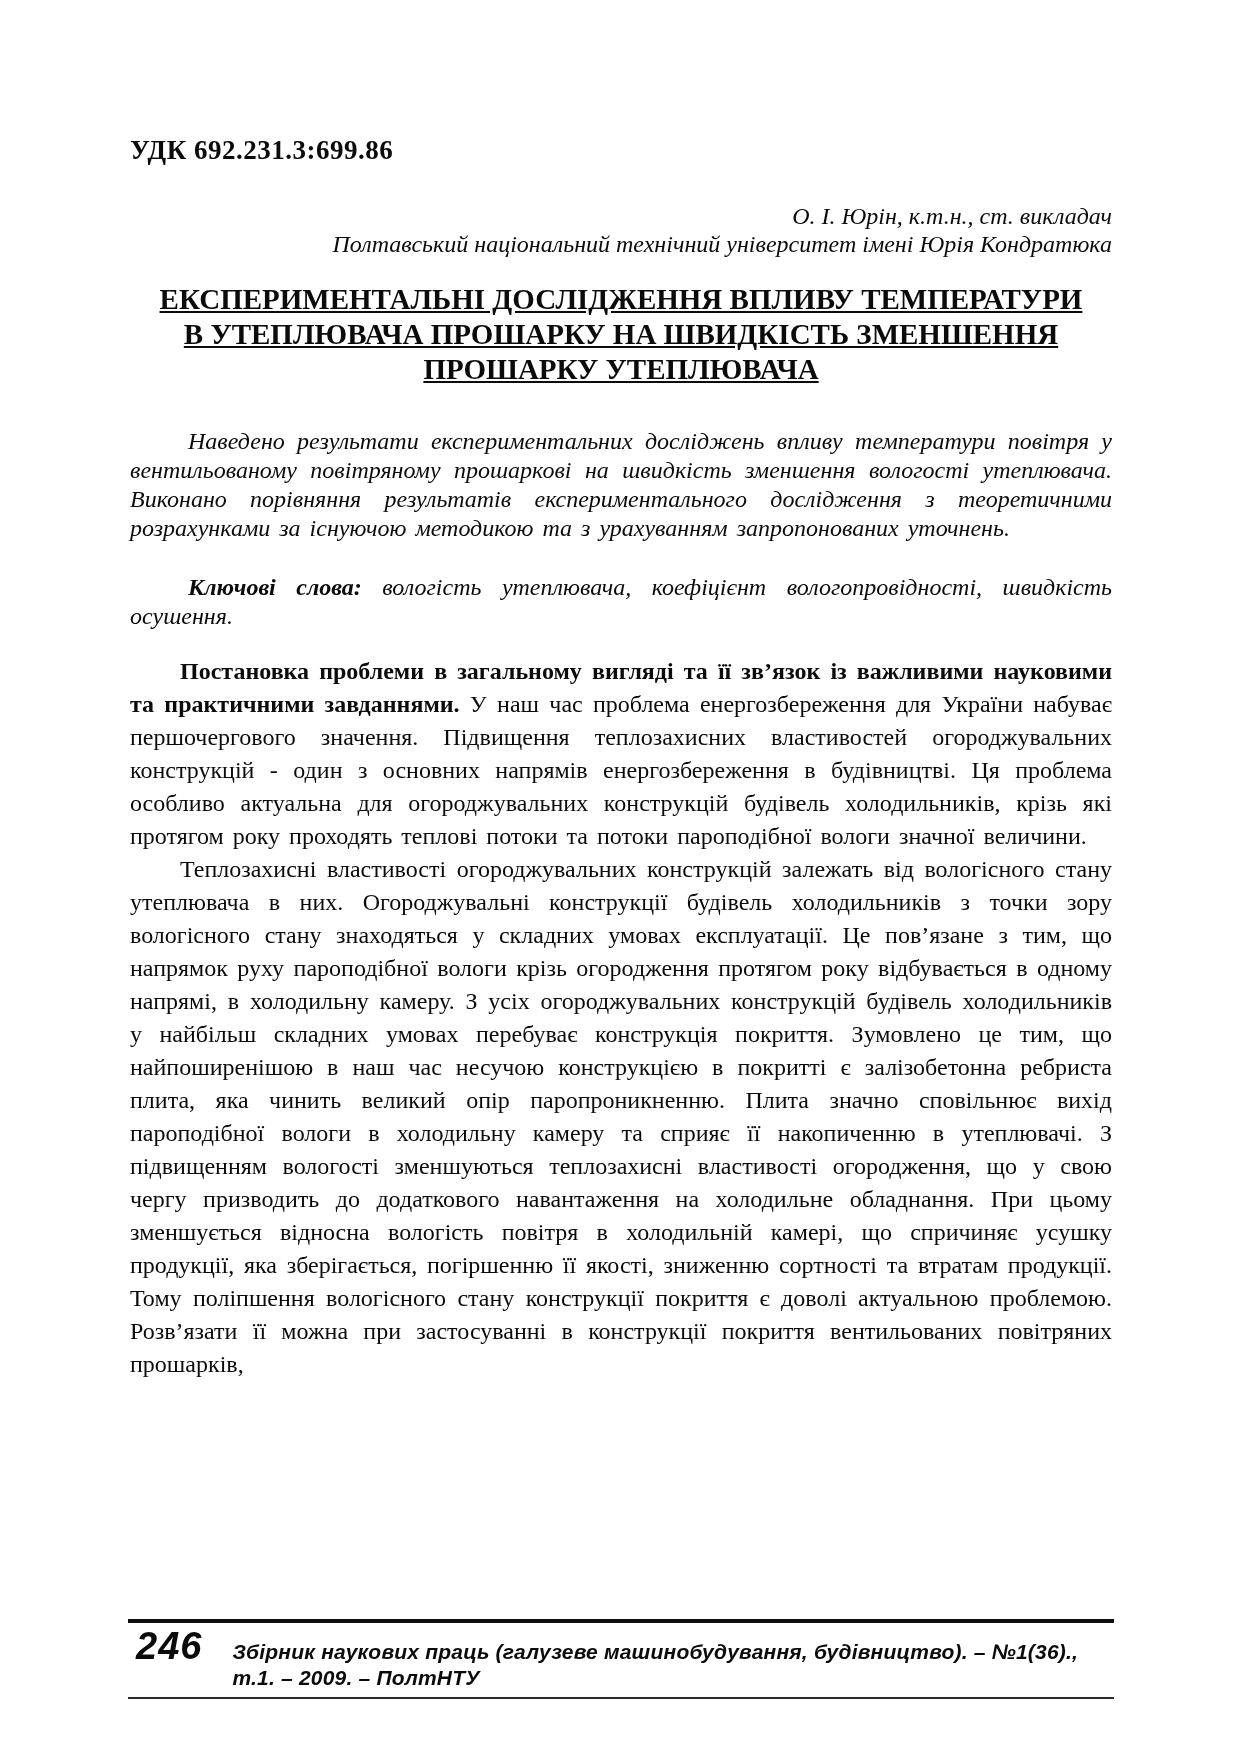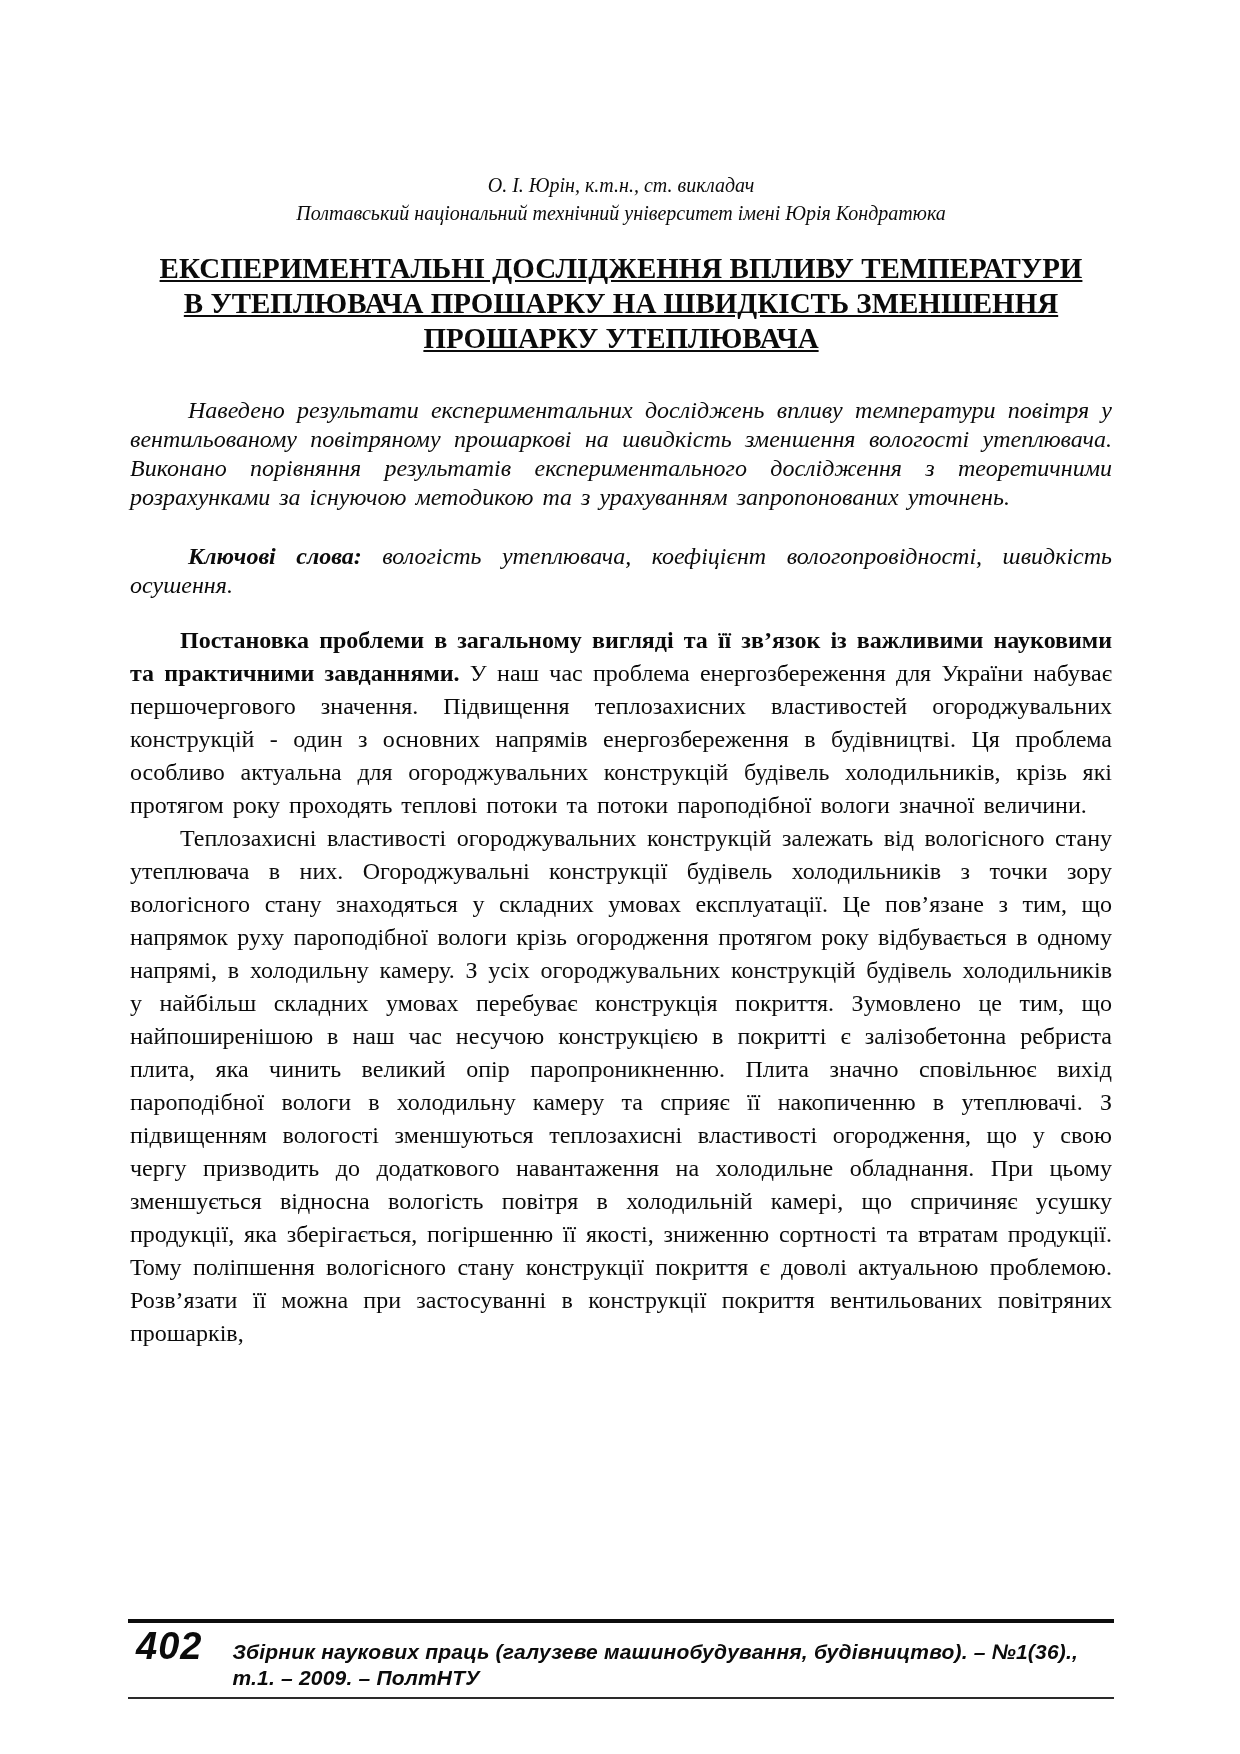--- a/index.html
+++ b/index.html
@@ -20,23 +20,23 @@
     padding: 135px 128px 0 130px;
     overflow: hidden;
   }
   .udc {
     font-size: 27px;
     font-weight: bold;
     letter-spacing: 0.5px;
   }
   .authors {
     margin-top: 36px;
-    text-align: center;
+    text-align: right;
     font-style: italic;
-    font-size: 20px;
+    font-size: 24px;
     line-height: 28px;
   }
   .title {
     margin: 24px 0 0 0;
     text-align: center;
     font-size: 29px;
     line-height: 35px;
     font-weight: bold;
     text-decoration: underline;
   }
@@ -100,20 +100,21 @@
     font-size: 21px;
     line-height: 26px;
     letter-spacing: 0.2px;
   }
 </style>
 </head>
 <body>
 
 <div class="page">
 
+  <div class="udc">УДК 692.231.3:699.86</div>
 
   <div class="authors">
     <div>О. І. Юрін, к.т.н., ст. викладач</div>
     <div>Полтавський національний технічний університет імені Юрія Кондратюка</div>
   </div>
 
   <h1 class="title">
     <span>ЕКСПЕРИМЕНТАЛЬНІ ДОСЛІДЖЕННЯ ВПЛИВУ ТЕМПЕРАТУРИ</span><br>
     <span>В УТЕПЛЮВАЧА ПРОШАРКУ НА ШВИДКІСТЬ ЗМЕНШЕННЯ</span><br>
     <span>ПРОШАРКУ УТЕПЛЮВАЧА</span>
@@ -126,17 +127,17 @@
   </p>
 
   <div class="body-text">
     <p>
       <span class="lead">Постановка проблеми в загальному вигляді та її зв’язок із важливими науковими та практичними завданнями.</span><span> У наш час проблема енергозбереження для України набуває першочергового значення. Підвищення теплозахисних властивостей огороджувальних конструкцій - один з основних напрямів енергозбереження в будівництві. Ця проблема особливо актуальна для огороджувальних конструкцій будівель холодильників, крізь які протягом року проходять теплові потоки та потоки пароподібної вологи значної величини.</span>
     </p>
     <p>Теплозахисні властивості огороджувальних конструкцій залежать від вологісного стану утеплювача в них. Огороджувальні конструкції будівель холодильників з точки зору вологісного стану знаходяться у складних умовах експлуатації. Це пов’язане з тим, що напрямок руху пароподібної вологи крізь огородження протягом року відбувається в одному напрямі, в холодильну камеру. З усіх огороджувальних конструкцій будівель холодильників у найбільш складних умовах перебуває конструкція покриття. Зумовлено це тим, що найпоширенішою в наш час несучою конструкцією в покритті є залізобетонна ребриста плита, яка чинить великий опір паропроникненню. Плита значно сповільнює вихід пароподібної вологи в холодильну камеру та сприяє її накопиченню в утеплювачі. З підвищенням вологості зменшуються теплозахисні властивості огородження, що у свою чергу призводить до додаткового навантаження на холодильне обладнання. При цьому зменшується відносна вологість повітря в холодильній камері, що спричиняє усушку продукції, яка зберігається, погіршенню її якості, зниженню сортності та втратам продукції. Тому поліпшення вологісного стану конструкції покриття є доволі актуальною проблемою. Розв’язати її можна при застосуванні в конструкції покриття вентильованих повітряних прошарків,</p>
   </div>
 
   <div class="footer">
-    <span class="pagenum">402</span>
+    <span class="pagenum">246</span>
     <span class="fjournal">Збірник наукових праць (галузеве машинобудування, будівництво). – №1(36)., т.1. – 2009. – ПолтНТУ</span>
   </div>
 
 </div>
 
 </body></html>

